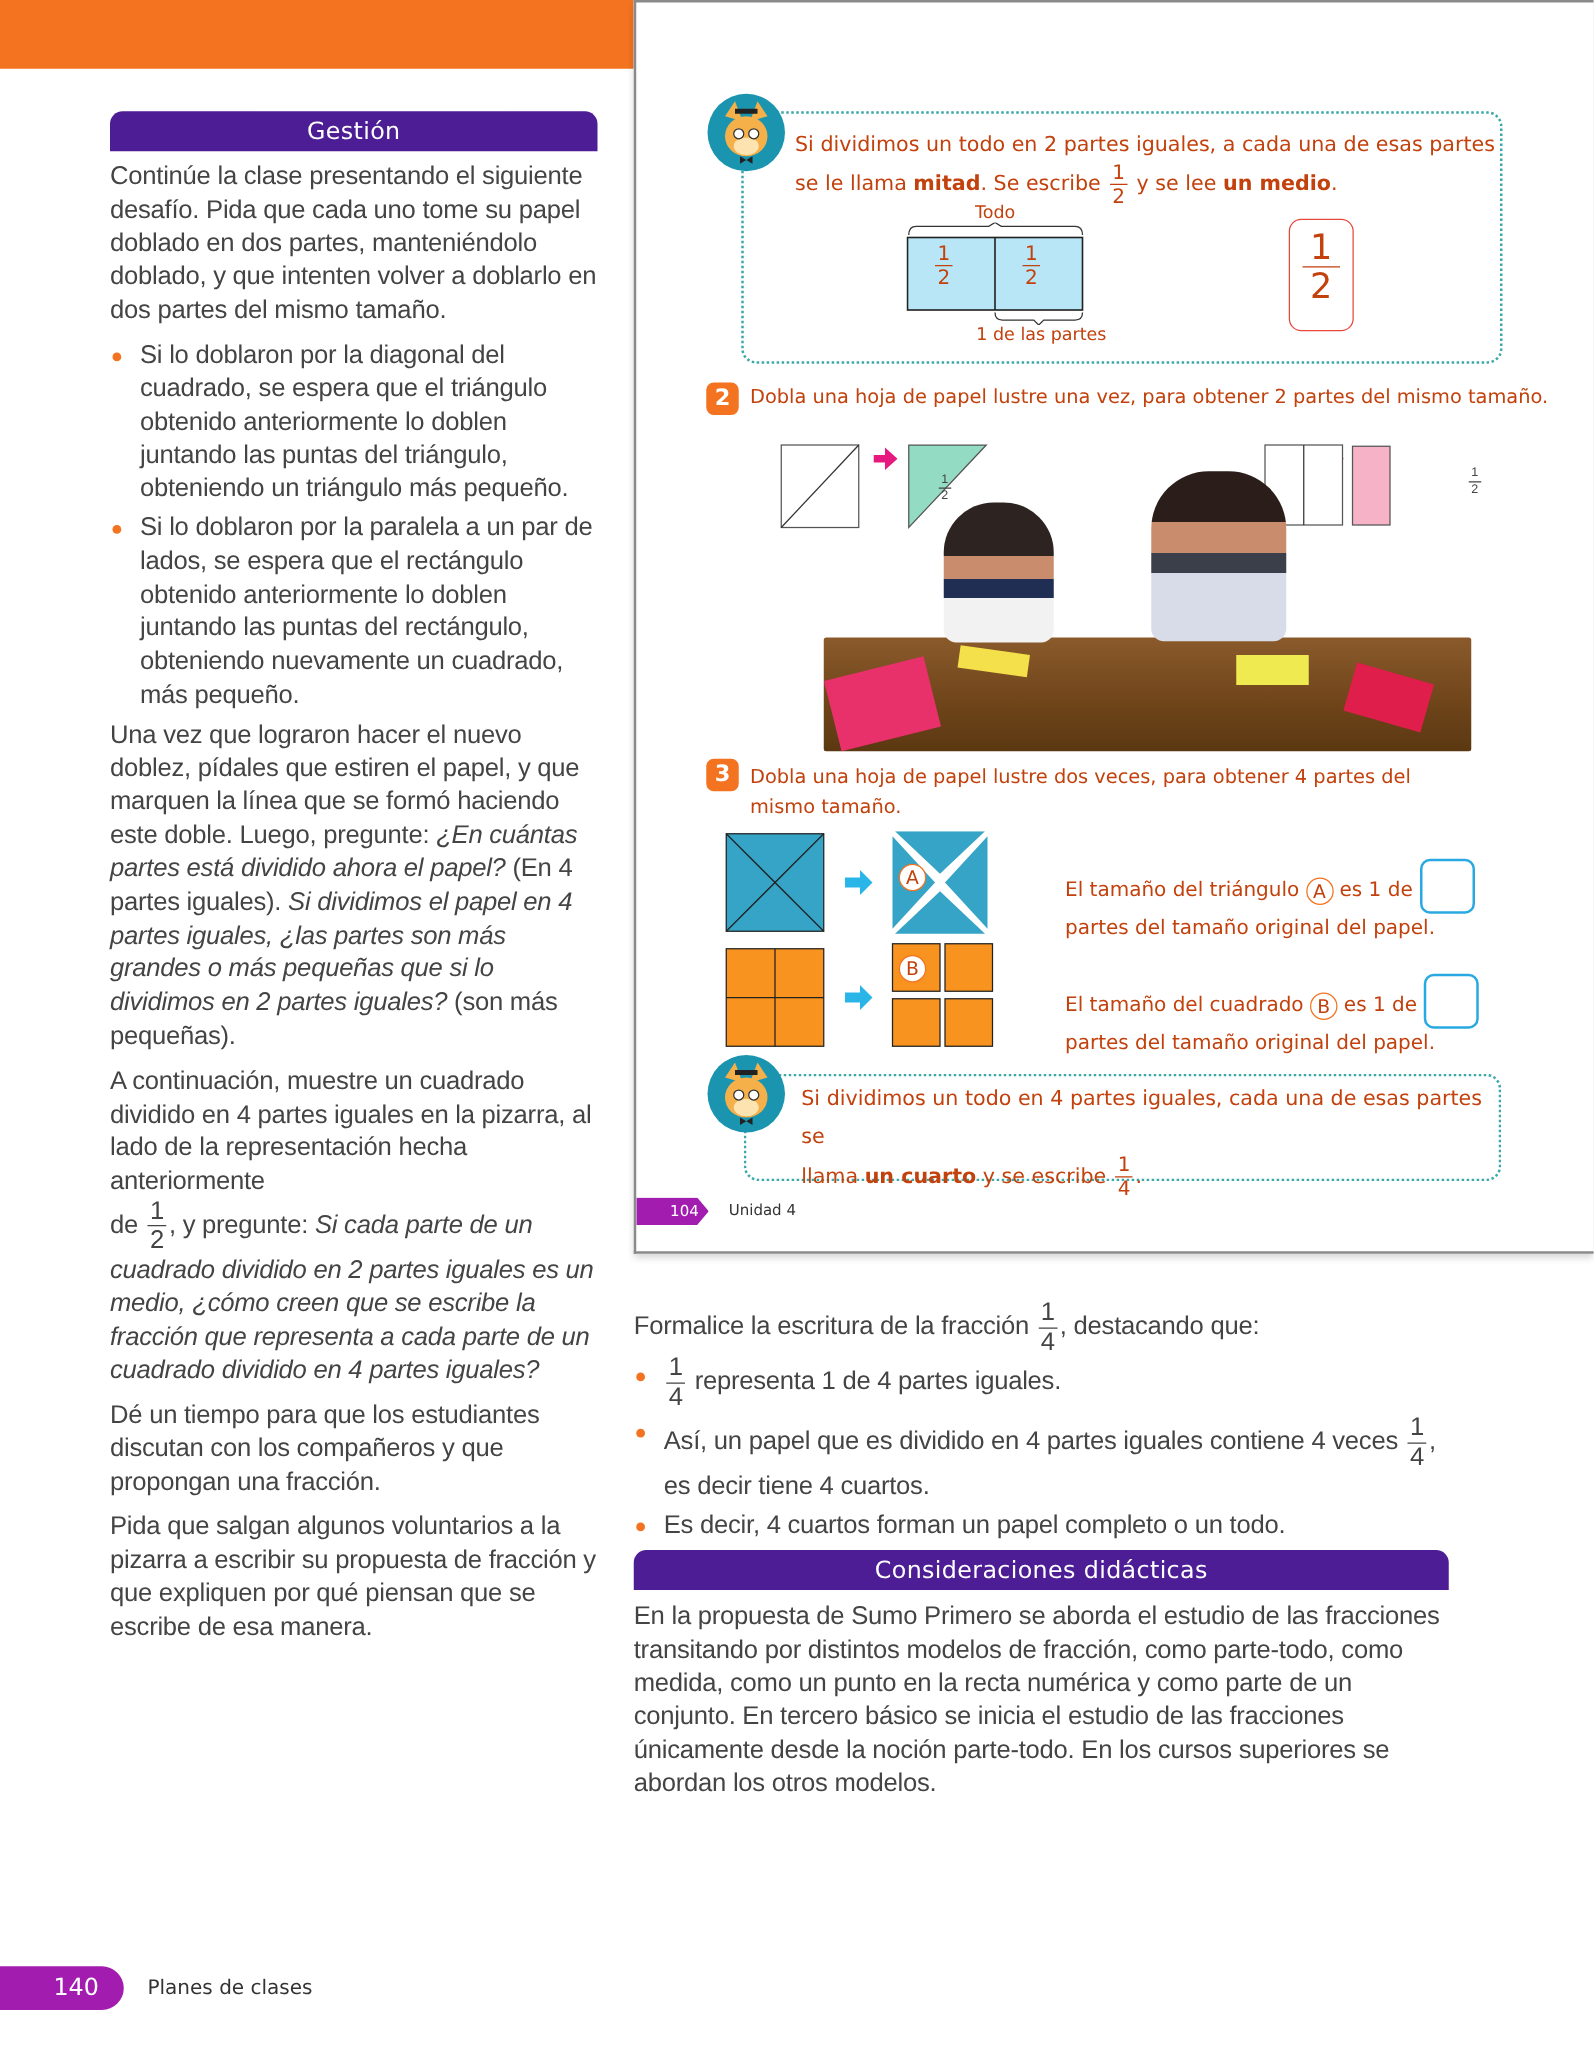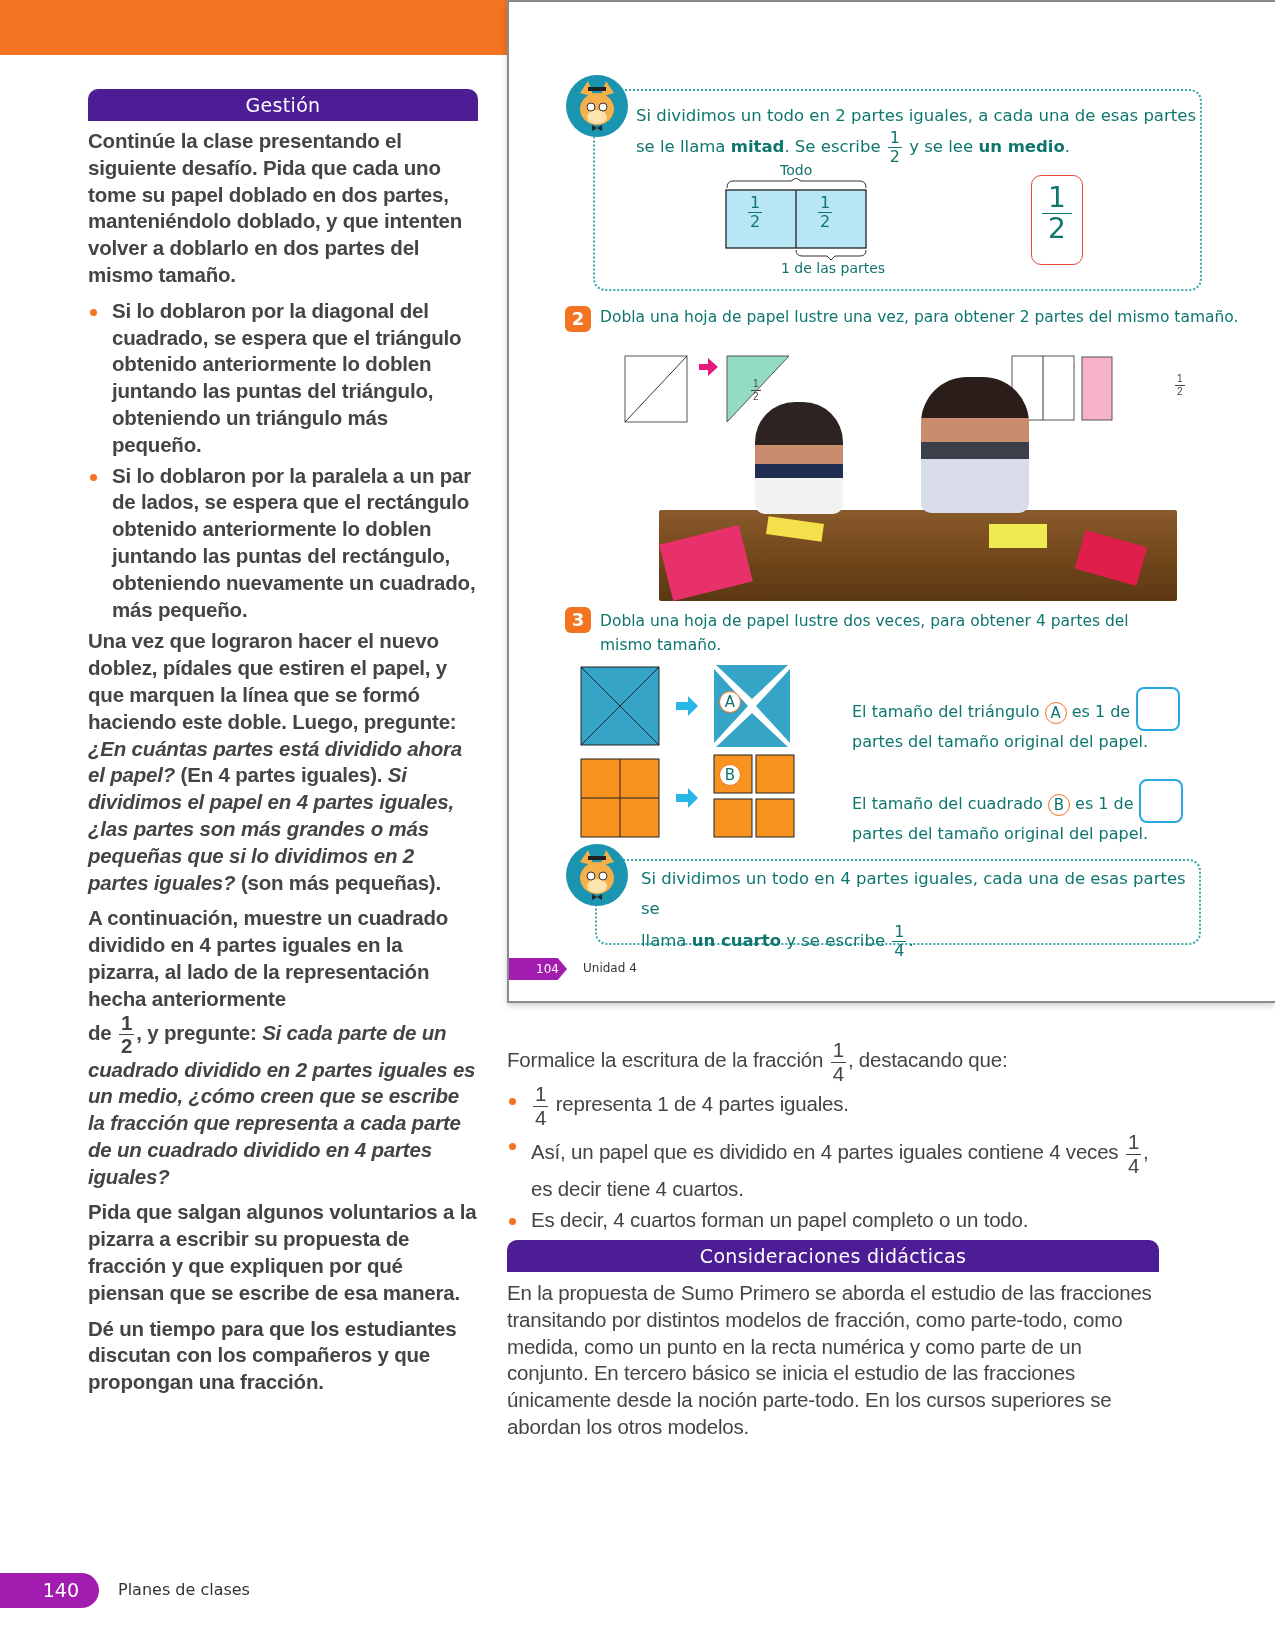--- a/index.html
+++ b/index.html
@@ -15,47 +15,47 @@
   .body-text li { position:relative; padding-left:24px; margin-bottom:4px; }
   .bullet { position:absolute; left:2px; top:11px; width:7px; height:7px; border-radius:50%; background:#f37321; }
   em { font-style:italic; }
   .frac { display:inline-block; vertical-align:middle; text-align:center; line-height:1; margin:0 2px; }
   .frac .n { display:block; border-bottom:1.4px solid currentColor; padding:0 2px 1px; }
   .frac .d { display:block; padding-top:1px; }
 
   
   .inset { left:507px; top:0; width:768px; height:1003px; border-left:2px solid #8a8a8a; border-bottom:2px solid #8a8a8a;
            border-top:2px solid #8a8a8a; box-shadow:0 3px 6px rgba(0,0,0,0.18); background:#fff; box-sizing:border-box; }
-  .kid { font-family:"DejaVu Sans", sans-serif; color:#0f766e; }
+  .kid { font-family:"DejaVu Sans", sans-serif; color:#c2410c; }
   .dotbox { border:2px dotted #3aa7a8; border-radius:12px; }
   .mascot { width:62px; height:62px; border-radius:50%; background:#1b94b0; }
   .num-badge { width:26px; height:26px; background:#f37321; color:#fff; border-radius:6px; text-align:center;
                line-height:26px; font-weight:bold; font-size:18px; font-family:"DejaVu Sans", sans-serif; }
   .circ-letter { display:inline-block; width:20px; height:20px; border:1.5px solid #f37321; border-radius:50%;
                  text-align:center; line-height:20px; font-size:15px; background:#fff; vertical-align:middle; }
   .ans-box { width:40px; height:40px; border:2px solid #29a9e1; border-radius:8px; background:#fff; }
   .footer-tab { background:#a21caf; color:#fff; }
 </style>
 </head>
 <body>
 
 <div class="abs top-bar"></div>
 
 <div class="abs" style="left:88px; top:89px; width:390px;">
   <div class="sec-header">Gestión</div>
-  <div class="body-text" style="margin-top:7px;font-weight:bold;">
+  <div class="body-text" style="margin-top:7px;">
     <p>Continúe la clase presentando el siguiente desafío. Pida que cada uno tome su papel doblado en dos partes, manteniéndolo doblado, y que intenten volver a doblarlo en dos partes del mismo tamaño.</p>
     <ul>
       <li><span class="bullet"></span><span>Si lo doblaron por la diagonal del cuadrado, se espera que el triángulo obtenido anteriormente lo doblen juntando las puntas del triángulo, obteniendo un triángulo más pequeño.</span></li>
       <li><span class="bullet"></span><span>Si lo doblaron por la paralela a un par de lados, se espera que el rectángulo obtenido anteriormente lo doblen juntando las puntas del rectángulo, obteniendo nuevamente un cuadrado, más pequeño.</span></li>
     </ul>
     <p><span>Una vez que lograron hacer el nuevo doblez, pídales que estiren el papel, y que marquen la línea que se formó haciendo este doble. Luego, pregunte: </span><em>¿En cuántas partes está dividido ahora el papel?</em><span> (En 4 partes iguales). </span><em>Si dividimos el papel en 4 partes iguales, ¿las partes son más grandes o más pequeñas que si lo dividimos en 2 partes iguales?</em><span> (son más pequeñas).</span></p>
     <p><span>A continuación, muestre un cuadrado dividido en 4 partes iguales en la pizarra, al lado de la representación hecha anteriormente</span><br><span>de</span> <span class="frac"><span class="n">1</span><span class="d">2</span></span><span>, y pregunte: </span><em>Si cada parte de un cuadrado dividido en 2 partes iguales es un medio, ¿cómo creen que se escribe la fracción que representa a cada parte de un cuadrado dividido en 4 partes iguales?</em></p>
+    <p>Dé un tiempo para que los estudiantes discutan con los compañeros y que propongan una fracción.</p>
     <p>Pida que salgan algunos voluntarios a la pizarra a escribir su propuesta de fracción y que expliquen por qué piensan que se escribe de esa manera.</p>
-    <p>Dé un tiempo para que los estudiantes discutan con los compañeros y que propongan una fracción.</p>
   </div>
 </div>
 
 <div class="abs inset">
 
   <div class="abs dotbox" style="left:84px; top:87px; width:605px; height:198px;"></div>
   <div class="abs mascot" style="left:57px; top:73px;">
     <svg width="62" height="62" viewBox="0 0 62 62">
         <polygon points="14,18 22,6 28,22" fill="#f5b04a"></polygon>
         <polygon points="48,18 40,6 34,22" fill="#f5b04a"></polygon>

